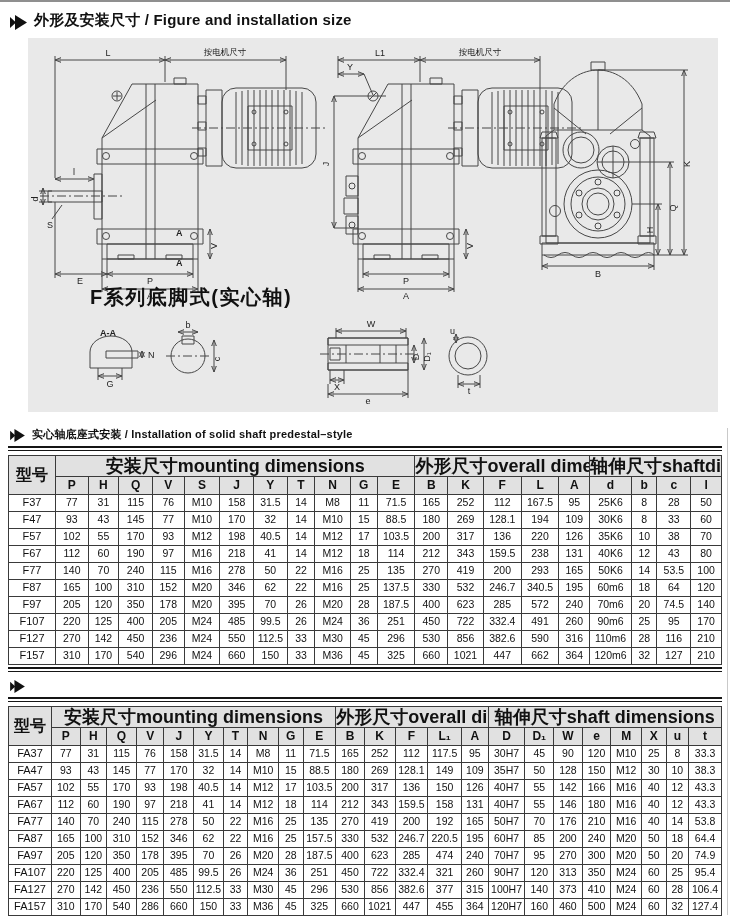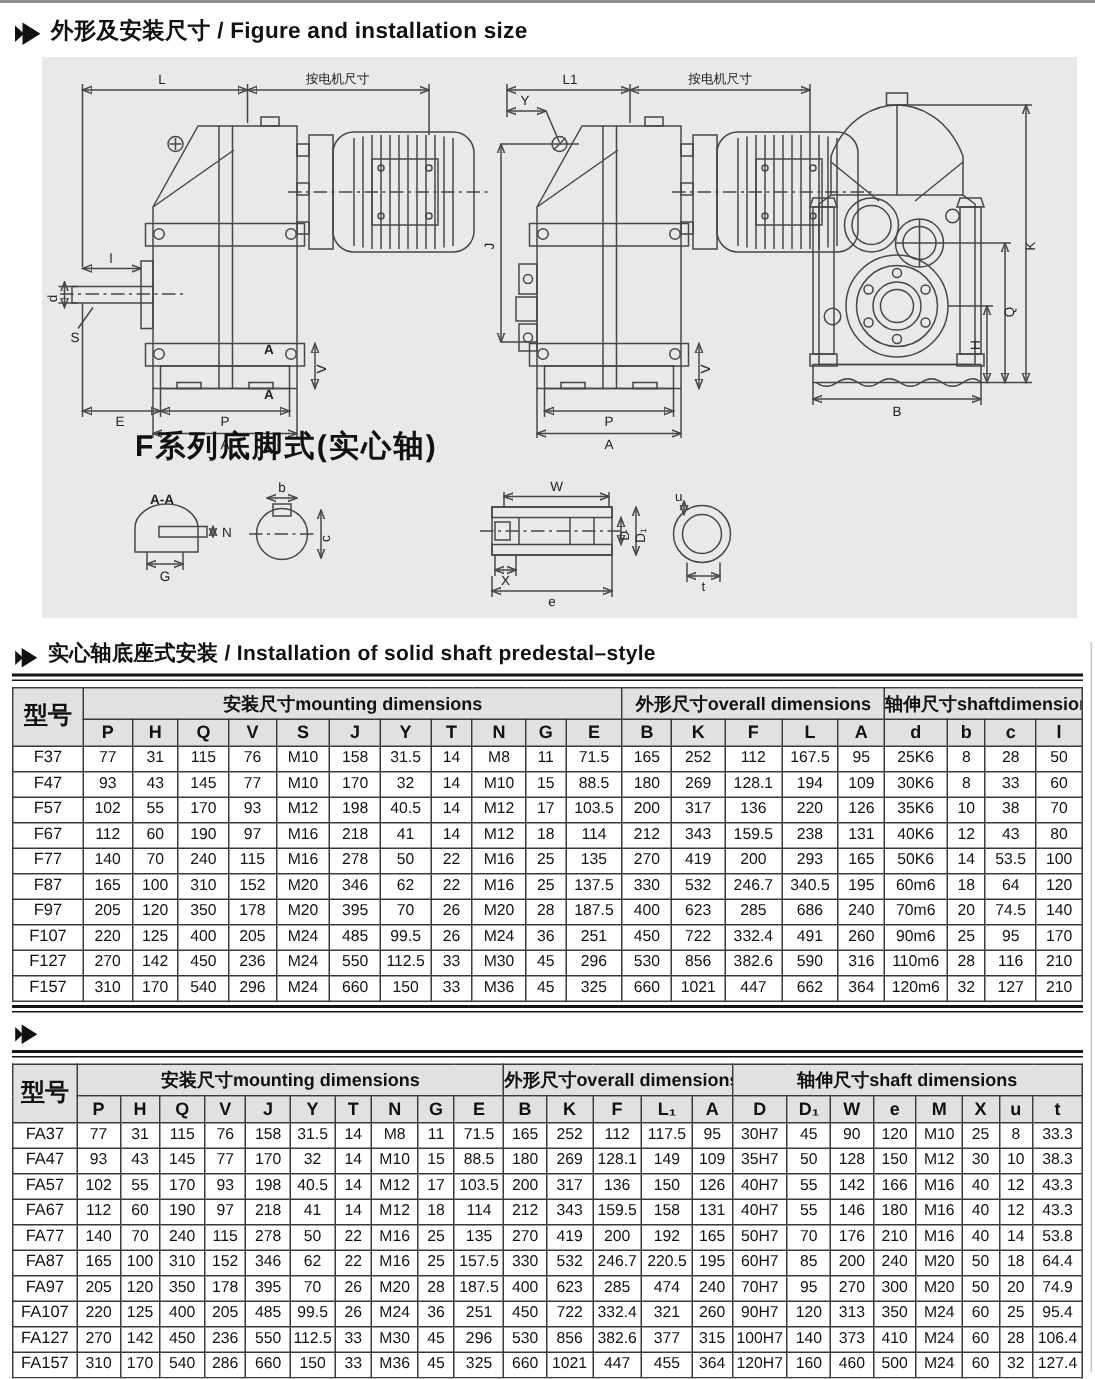--- a/index.html
+++ b/index.html
@@ -6,33 +6,33 @@
   body{
     width:730px;height:919px;background:#fff;color:#111;
     font-family:"Liberation Sans","DejaVu Sans",sans-serif;
     position:relative;overflow:hidden;
   }
   .top-band{height:2px;background:#8f8f8f}
   .right-edge{position:absolute;top:428px;bottom:4px;right:2px;width:1px;background:#c9c9c9}
   .section-header{display:flex;align-items:flex-end;gap:7px;margin:9px 0 0 10px}
   .section-header svg{flex:0 0 auto}
   .section-title{font-size:15px;font-weight:bold;letter-spacing:.2px}
-  .sub .section-title{font-size:14px}
+  .sub .section-title{font-size:11px}
   .drawing-panel{position:relative;margin:8px 0 0 28px;width:690px;height:374px;background:#e9e9e9}
   .figure-svg{position:absolute;left:0;top:0}
   .caption{position:absolute;font-weight:bold;font-size:20px;letter-spacing:1.5px;white-space:nowrap}
   .caption.f{left:62px;top:246px}
   .caption.fa{left:274px;top:246px}
   .double-rule{margin:4px 8px 0 8px;height:2px;border-top:2px solid #151515;border-bottom:1px solid #151515}
   .double-rule.bottom{margin-top:2px}
   table{border-collapse:collapse;table-layout:fixed;width:714px;margin:4px 8px 0 8px}
   th,td{border:1px solid #3a3a3a;text-align:center;vertical-align:middle;padding:0;
         overflow:hidden;white-space:nowrap;line-height:1.05}
   th{background:#e1e1e1;font-weight:bold}
-  .group-h{font-size:12px;height:20px}
+  .group-h{font-size:18px;height:20px}
   .letter-h{font-size:12px;height:17px}
   .model-h{font-size:16px}
   td{font-size:10.5px;height:16px;background:#fff}
   .model-c{font-size:11px}
   
   .figure-svg path,.figure-svg rect,.figure-svg circle,.figure-svg line,.figure-svg polyline,.figure-svg ellipse{
     fill:none;stroke:#474747;stroke-width:1;vector-effect:non-scaling-stroke}
   .figure-svg text{fill:#222;stroke:none;font-size:9px;font-family:"Liberation Sans","DejaVu Sans",sans-serif}
   .figure-svg .cjk{font-size:8.5px}
   .dim{stroke:#474747;stroke-width:.8}
@@ -554,21 +554,21 @@
         <td>M20</td>
         <td>395</td>
         <td>70</td>
         <td>26</td>
         <td>M20</td>
         <td>28</td>
         <td>187.5</td>
         <td>400</td>
         <td>623</td>
         <td>285</td>
-        <td>686</td>
+        <td>572</td>
         <td>240</td>
         <td>70m6</td>
         <td>20</td>
         <td>74.5</td>
         <td>140</td>
       </tr>
       <tr>
         <td class="model-c">F107</td>
         <td>220</td>
         <td>125</td>

